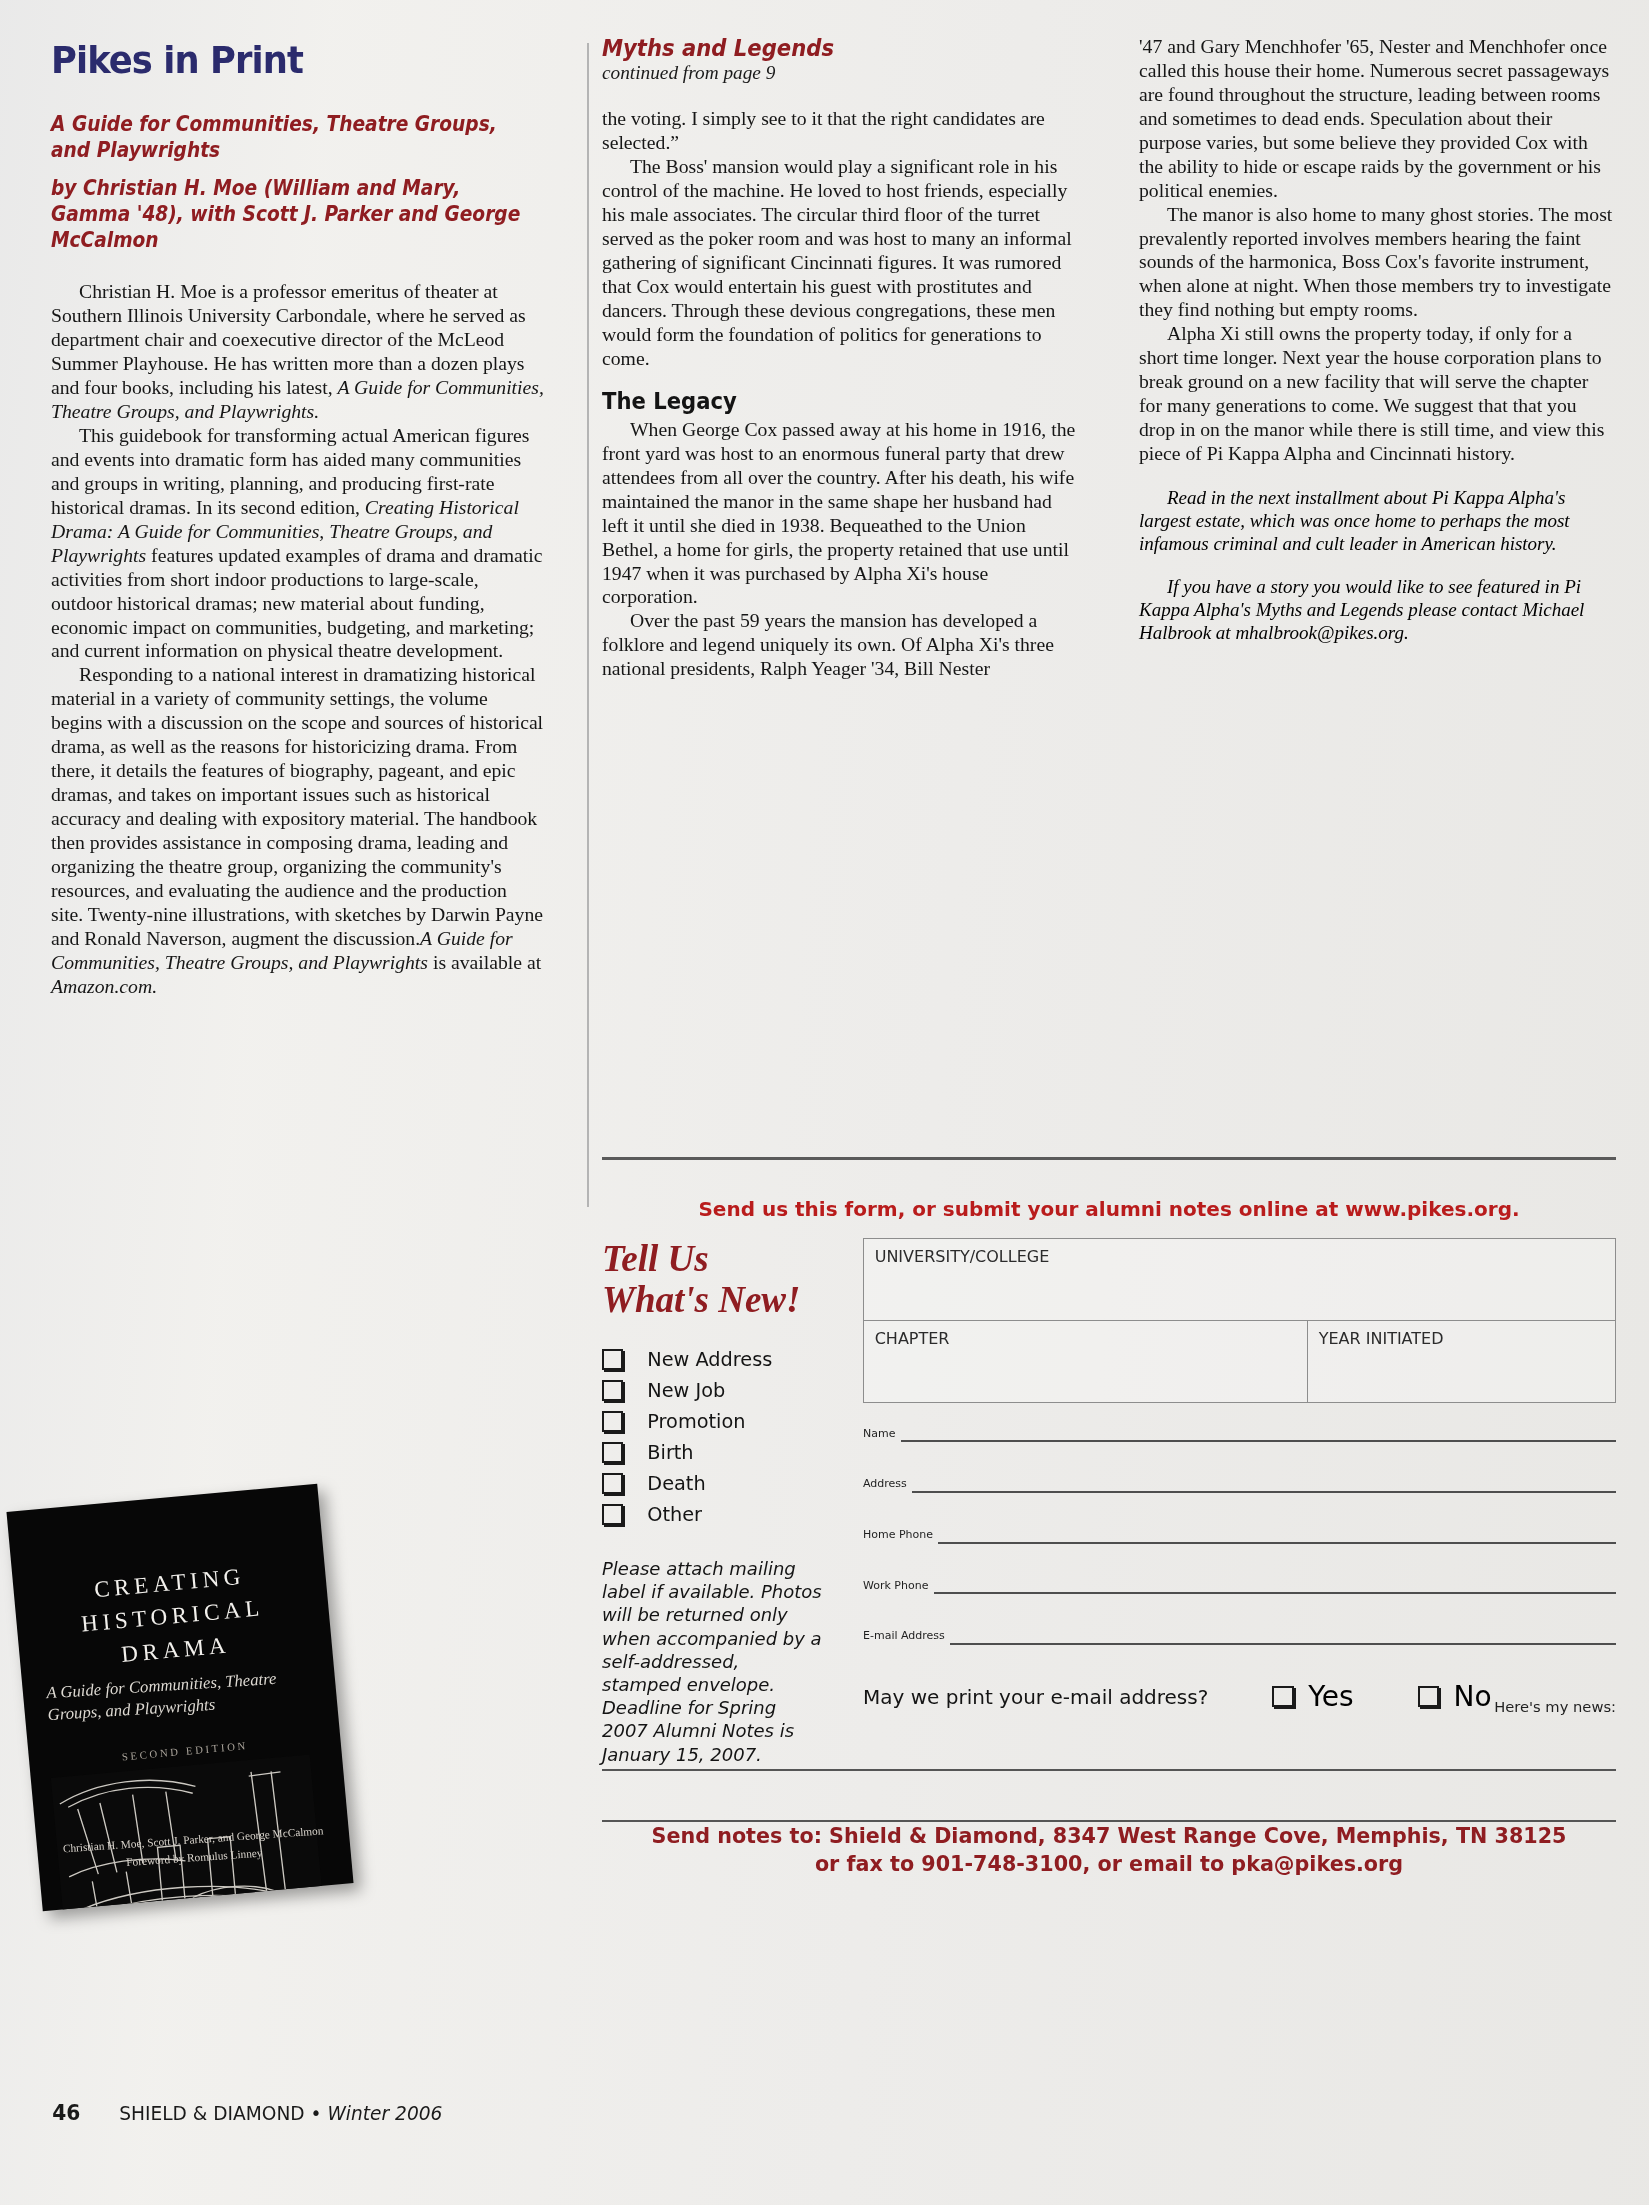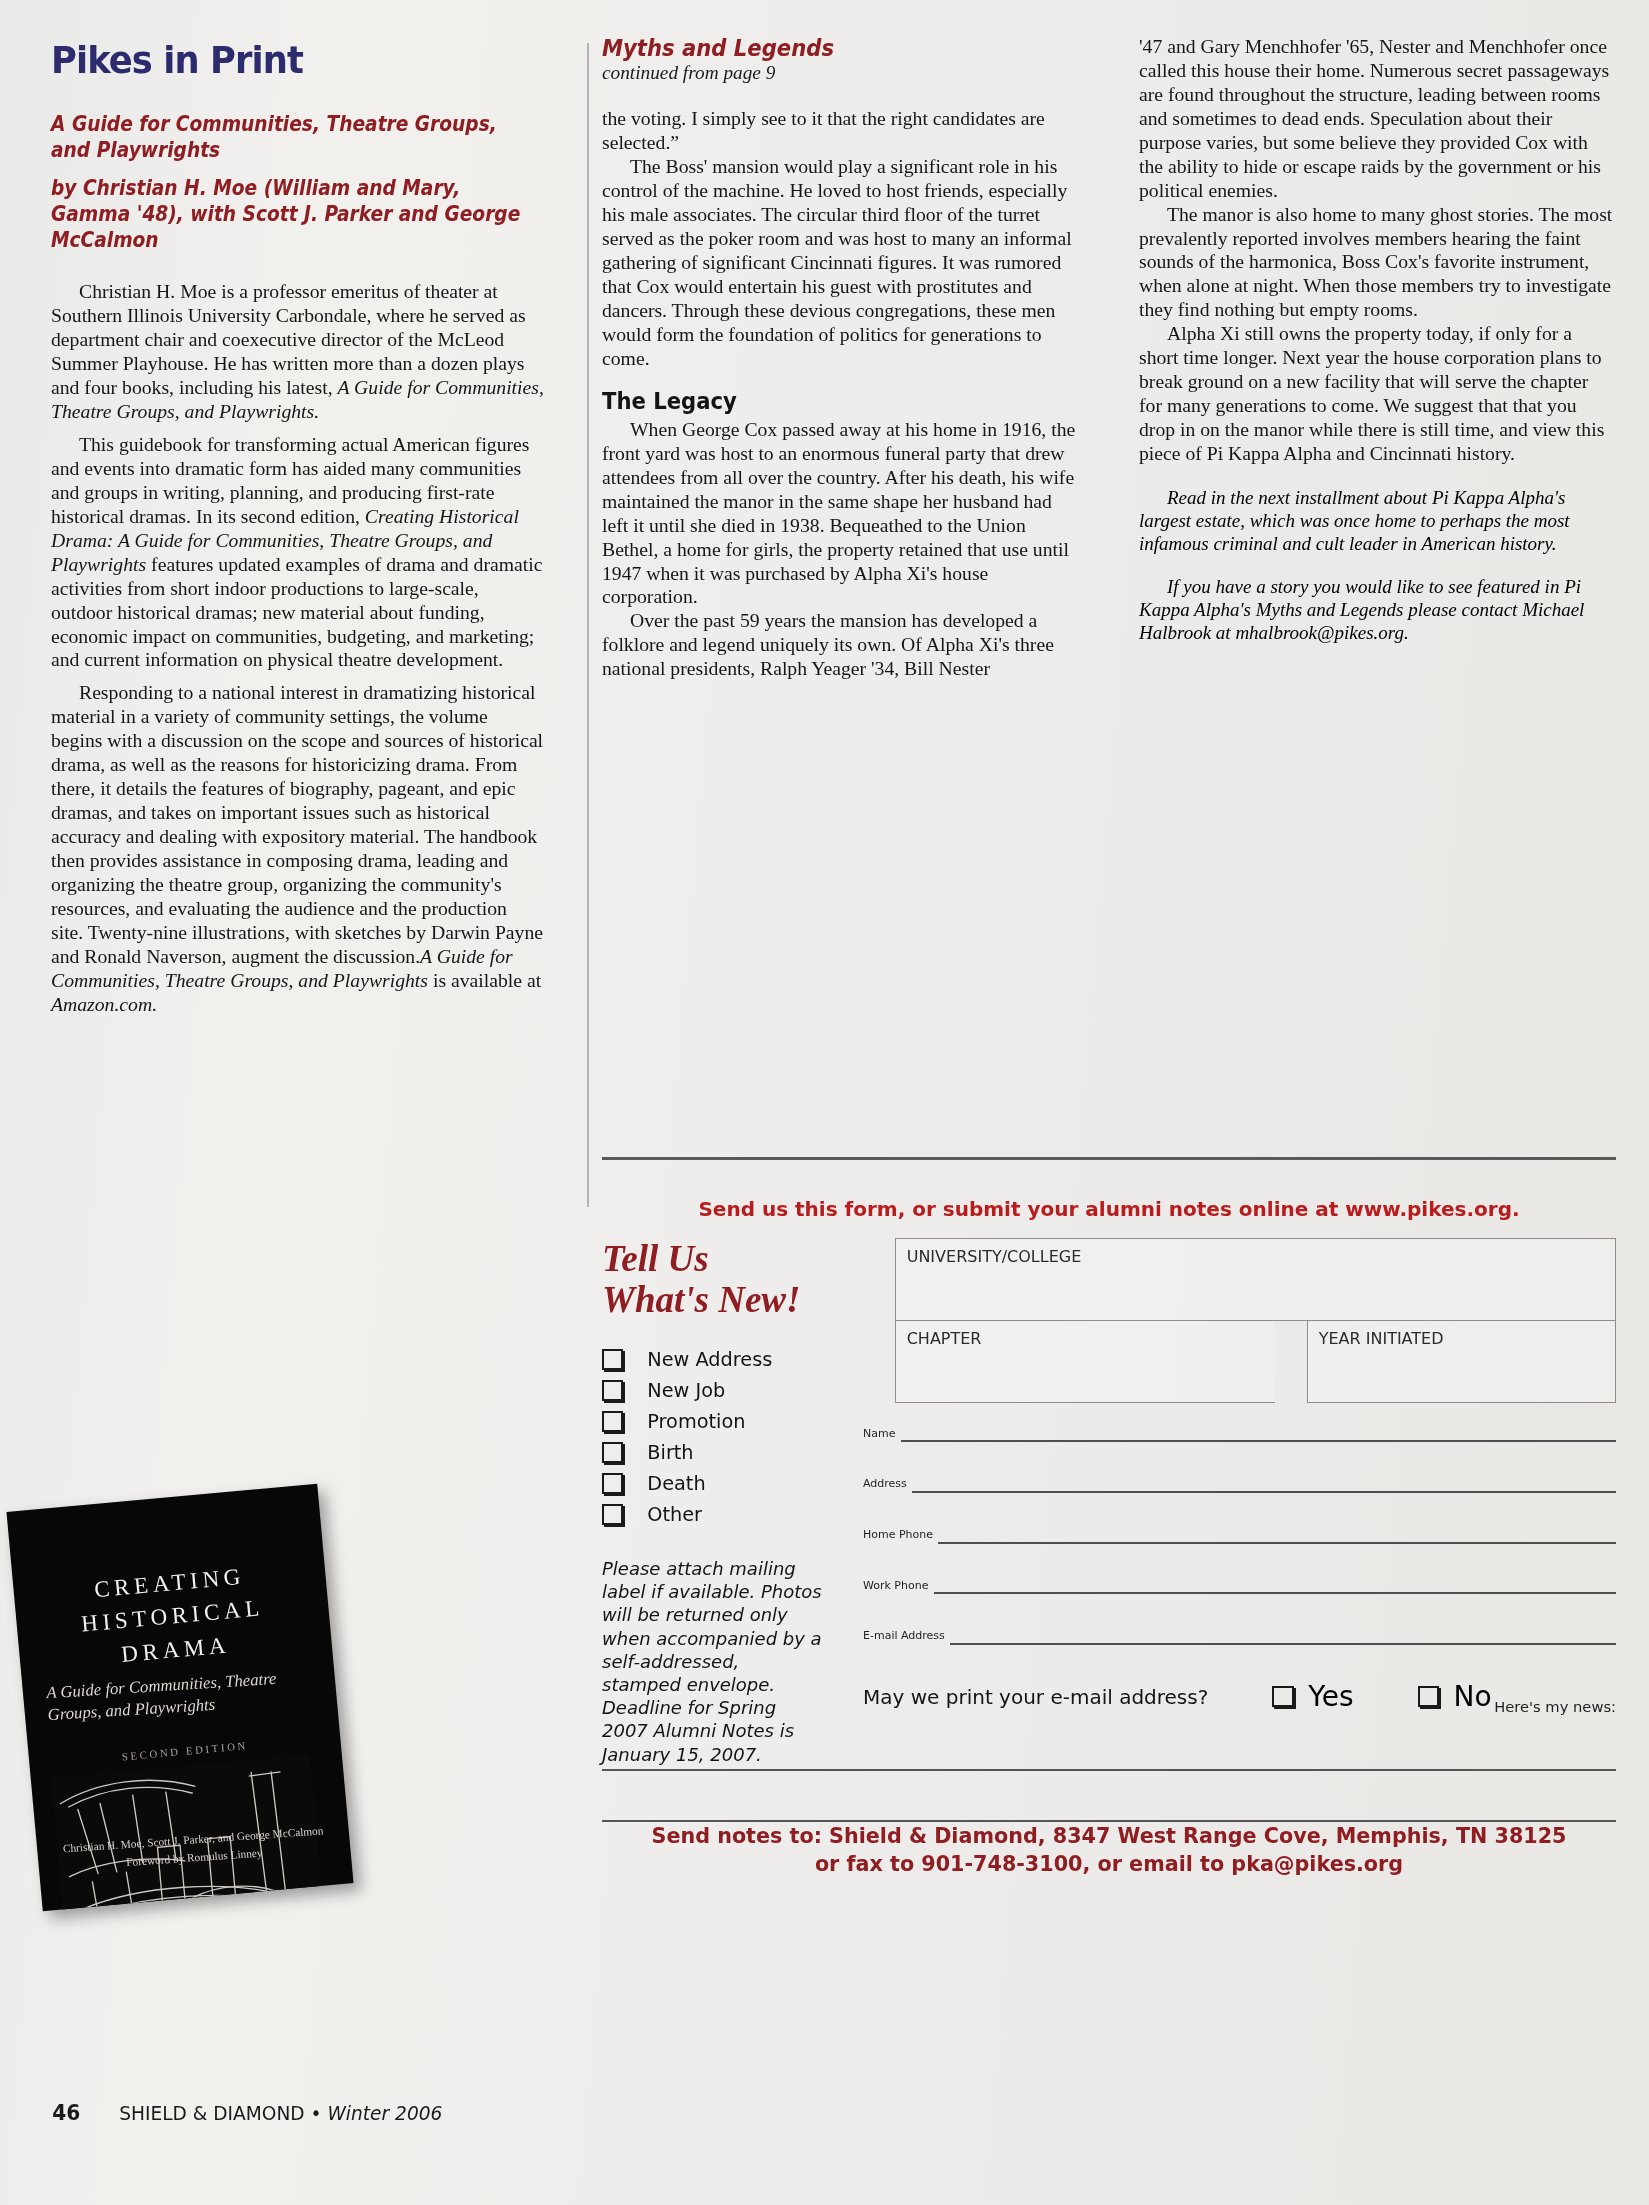--- a/index.html
+++ b/index.html
@@ -65,21 +65,21 @@
     line-height:1.215;
     margin:0;
     text-indent:28px;
     text-align:left;
     color:#161616;
   }
   p.body.cont{text-indent:0;}
   p.body i, .ital{font-style:italic;}
 
   .c1body{margin-top:27px;}
-  .c1body p.body+p.body{margin-top:9px;}
+  .c1body p.body+p.body{margin-top:0;}
 
   
   .subhead{
     font-family:"DejaVu Sans",sans-serif;
     font-weight:bold;
     font-size:23px;
     color:#141414;
     margin:17.3px 0 4px 0;
     transform:scaleX(.92);
     transform-origin:left center;
@@ -192,21 +192,21 @@
     font-family:"DejaVu Sans",sans-serif;font-style:italic;
     font-size:18px;line-height:1.29;color:#141414;
   }
 
   .fields{position:absolute;left:261px;top:0;right:0;}
 
   .boxrow{display:flex;}
   .fbox{
     border:1.3px solid #8d8d8d;
     background:rgba(255,255,255,.25);
-    height:81px;position:relative;margin-left:32px;
+    height:81px;position:relative;
   }
   .fbox span{
     position:absolute;left:10.7px;top:8px;
     font-family:"DejaVu Sans",sans-serif;font-size:16px;color:#2b2b2b;
   }
   .fbox.uni{width:100%;}
   .fbox.chap{flex:1 1 auto;border-right:none;}
   .fbox.year{width:307px;}
 
   .lines{margin-top:24px;}

